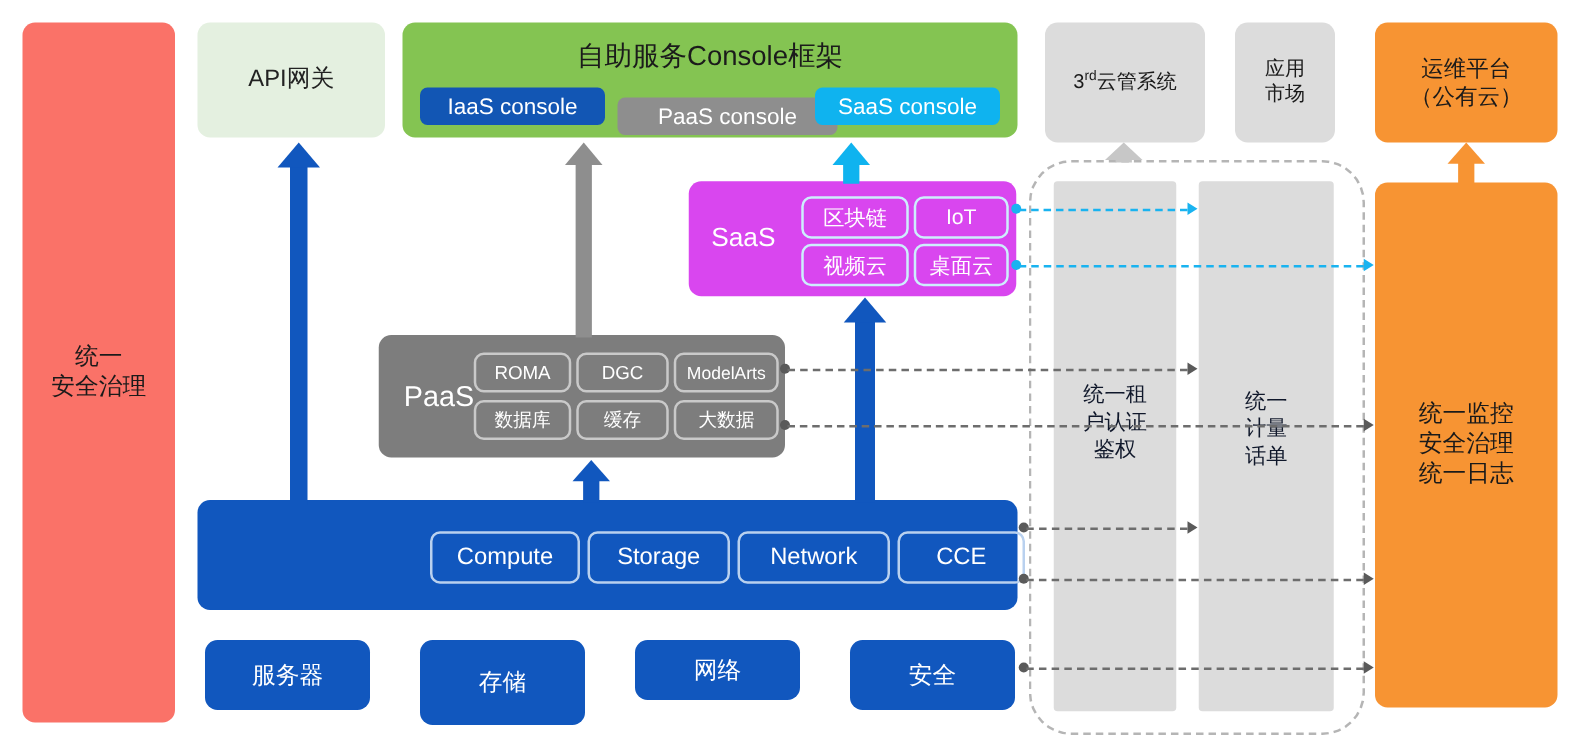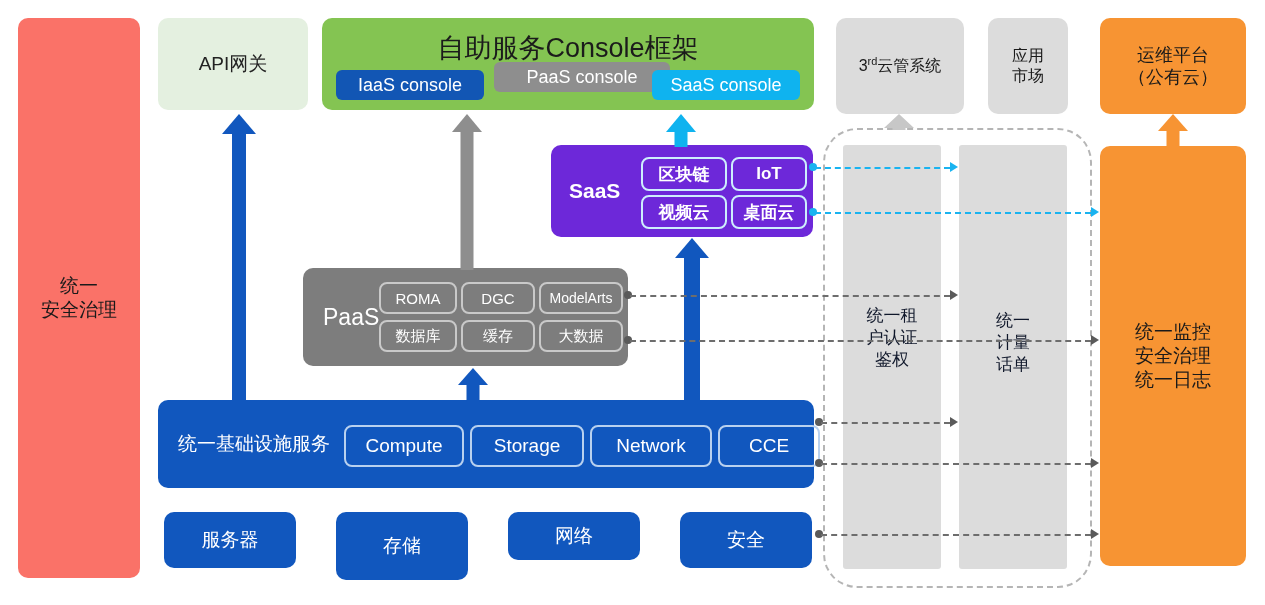--- a/index.html
+++ b/index.html
@@ -9,34 +9,34 @@
   .lbl{line-height:1.25;white-space:pre-line;}
 
   
   .red{background:#fa7268;color:#1a1a1a;font-size:19px;border-radius:10px;}
 
   
   .apigw{background:#e4f0e0;color:#222;font-size:19px;}
 
   
   .console{background:#84c452;border-radius:10px;}
-  .console-title{position:absolute;left:0;right:0;top:12px;text-align:center;font-size:27px;color:#1b1b1b;}
+  .console-title{position:absolute;left:0;right:0;top:12px;text-align:center;font-size:22px;color:#1b1b1b;}
   .chip{position:absolute;display:flex;align-items:center;justify-content:center;border-radius:6px;color:#fff;font-size:18px;height:30px;}
   .chip.iaas{background:#1256b4;}
   .chip.paasc{background:#8e8e8e;}
   .chip.saasc{background:#0fb3ef;}
 
   
   .graybox{background:#dcdcdc;color:#1a1a1a;font-size:16px;border-radius:10px;}
 
   
   .orange{background:#f79433;color:#1a1a1a;font-size:18px;border-radius:10px;}
 
   
-  .saas{background:#6d28d9;border-radius:10px;font-weight:bold;}
+  .saas{background:#d946ef;border-radius:10px;}
   .saas-name{position:absolute;left:18px;top:50%;transform:translateY(-50%);color:#fff;font-size:21px;}
   .subchip{position:absolute;display:flex;align-items:center;justify-content:center;border:2px solid #cdeefd;border-radius:8px;color:#fff;font-size:17px;}
 
   
   .paas{background:#7d7d7d;border-radius:10px;}
   .paas-name{position:absolute;left:20px;top:50%;transform:translateY(-50%);color:#fff;font-size:23px;}
   .pchip{position:absolute;display:flex;align-items:center;justify-content:center;border:2px solid #c9c9c9;border-radius:8px;color:#fff;font-size:15px;}
 
   
   .infra{background:#1157be;border-radius:10px;}
@@ -76,21 +76,21 @@
 
   <div class="box apigw" style="left:158px;top:18px;width:150px;height:92px;">
     <span class="lbl">API网关</span>
   </div>
 
   <div class="console" style="position:absolute;left:322px;top:18px;width:492px;height:92px;">
     <div class="console-title">自助服务Console框架</div>
     <div class="chip iaas" style="left:14px;top:52px;width:148px;">
       <span>IaaS console</span>
     </div>
-    <div class="chip paasc" style="left:172px;top:44px;width:176px;">
+    <div class="chip paasc" style="left:172px;top:60px;width:176px;">
       <span>PaaS console</span>
     </div>
     <div class="chip saasc" style="left:330px;top:52px;width:148px;">
       <span>SaaS console</span>
     </div>
   </div>
 
   <div class="box graybox" style="left:836px;top:18px;width:128px;height:96px;">
     <span class="lbl"><span>3</span><sup style="font-size:11px">rd</sup><span>云管系统</span></span>
   </div>
@@ -155,21 +155,20 @@
       </div>
     <div class="pchip" style="left:158px;top:52px;width:70px;height:28px;">
       <span>缓存</span>
       </div>
     <div class="pchip" style="left:236px;top:52px;width:80px;height:28px;">
       <span>大数据</span>
       </div>
   </div>
 
   <div class="infra" style="position:absolute;left:158px;top:400px;width:656px;height:88px;">
-    <div class="infra-name">统一基础设施服务</div>
     <div class="ichip" style="left:186px;top:25px;width:116px;height:38px;">
       <span>Compute</span>
       </div>
     <div class="ichip" style="left:432px;top:25px;width:118px;height:38px;">
       <span>Network</span>
       </div>
     <div class="ichip" style="left:312px;top:25px;width:110px;height:38px;">
       <span>Storage</span>
       </div>
     <div class="ichip" style="left:560px;top:25px;width:98px;height:38px;">

